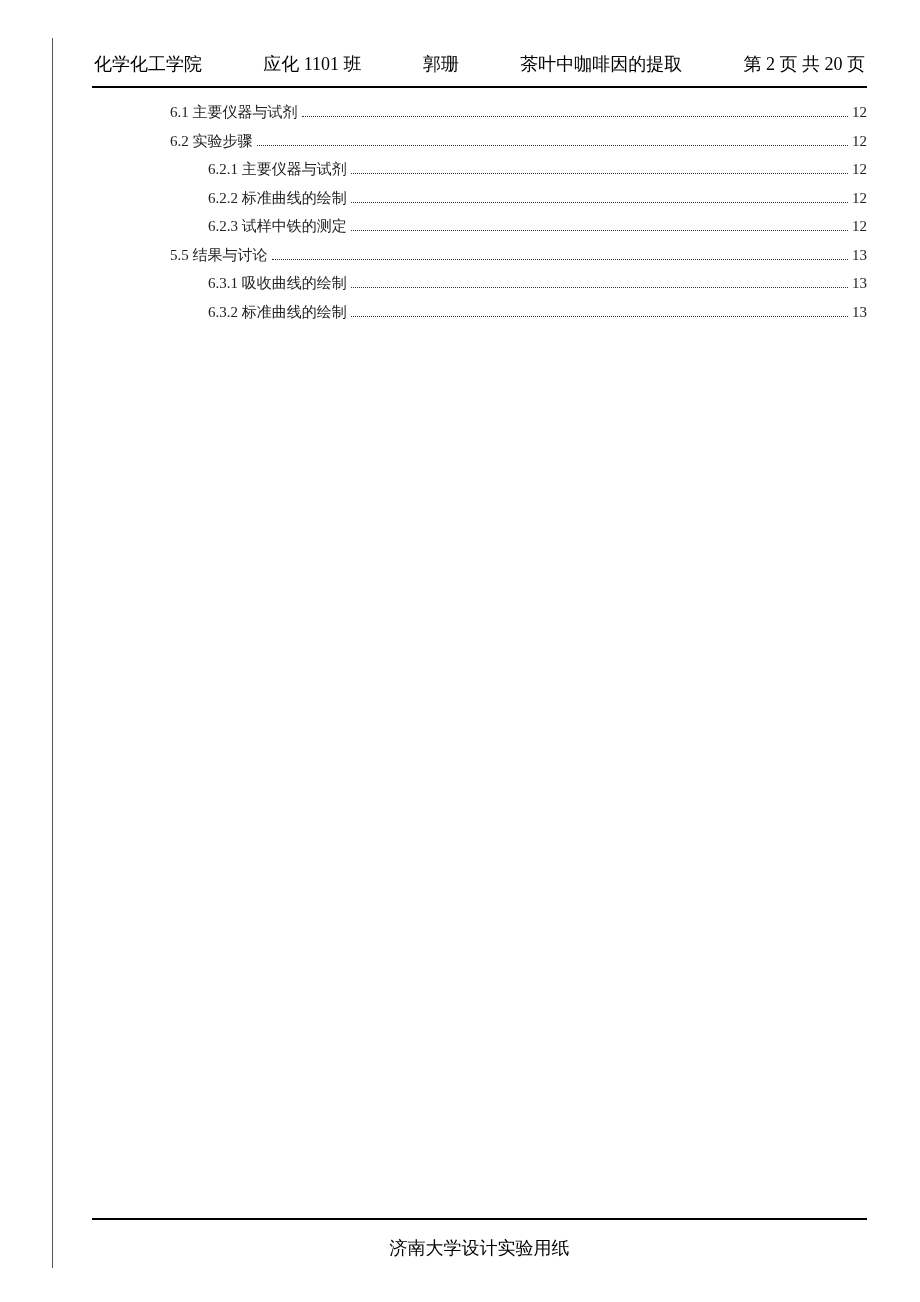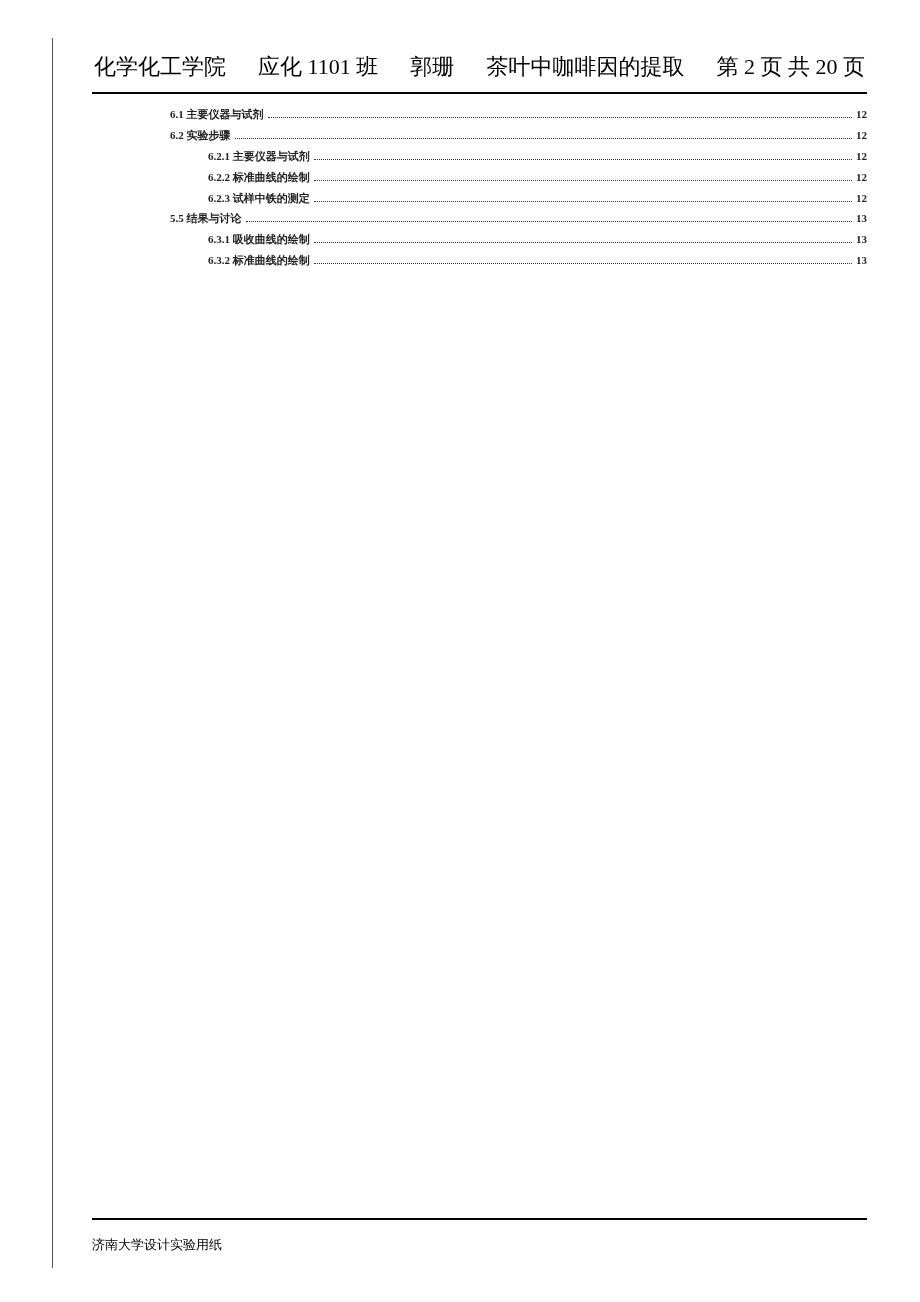--- a/index.html
+++ b/index.html
@@ -21,36 +21,35 @@
   }
   .page {
     position: absolute;
     top: 52px;
     left: 92px;
     width: 775px;
   }
   .header-line {
     display: flex;
     justify-content: space-between;
-    font-size: 22px;
+    font-size: 18px;
     padding: 0 2px 6px 2px;
     align-items: center;
   }
   .header-line span { white-space: nowrap; }
   .hr-under-header {
     border: none;
     border-top: 2px solid #000;
     margin-top: 4px;
     margin-bottom: 10px;
   }
   .toc {
-    font-size: 11px;
+    font-size: 15px;
     line-height: 1.9;
     color: #222;
-    font-weight: bold;
   }
   .toc-row {
     display: flex;
     align-items: baseline;
     white-space: nowrap;
     overflow: hidden;
   }
   .toc-row .indent-1 { display:inline-block; width: 78px; }
   .toc-row .indent-2 { display:inline-block; width: 116px; }
   .toc-row .label { flex: 0 0 auto; }
@@ -67,22 +66,22 @@
     top: 1218px;
     width: 775px;
     border: none;
     border-top: 2px solid #000;
   }
   .footer-text {
     position: absolute;
     left: 92px;
     top: 1236px;
     width: 775px;
-    text-align: left;
-    font-size: 13px;
+    text-align: center;
+    font-size: 18px;
   }
 </style>
 </head>
 <body>
 
 <div class="left-rule"></div>
 
 <div class="page">
 
   <div class="header-line">

